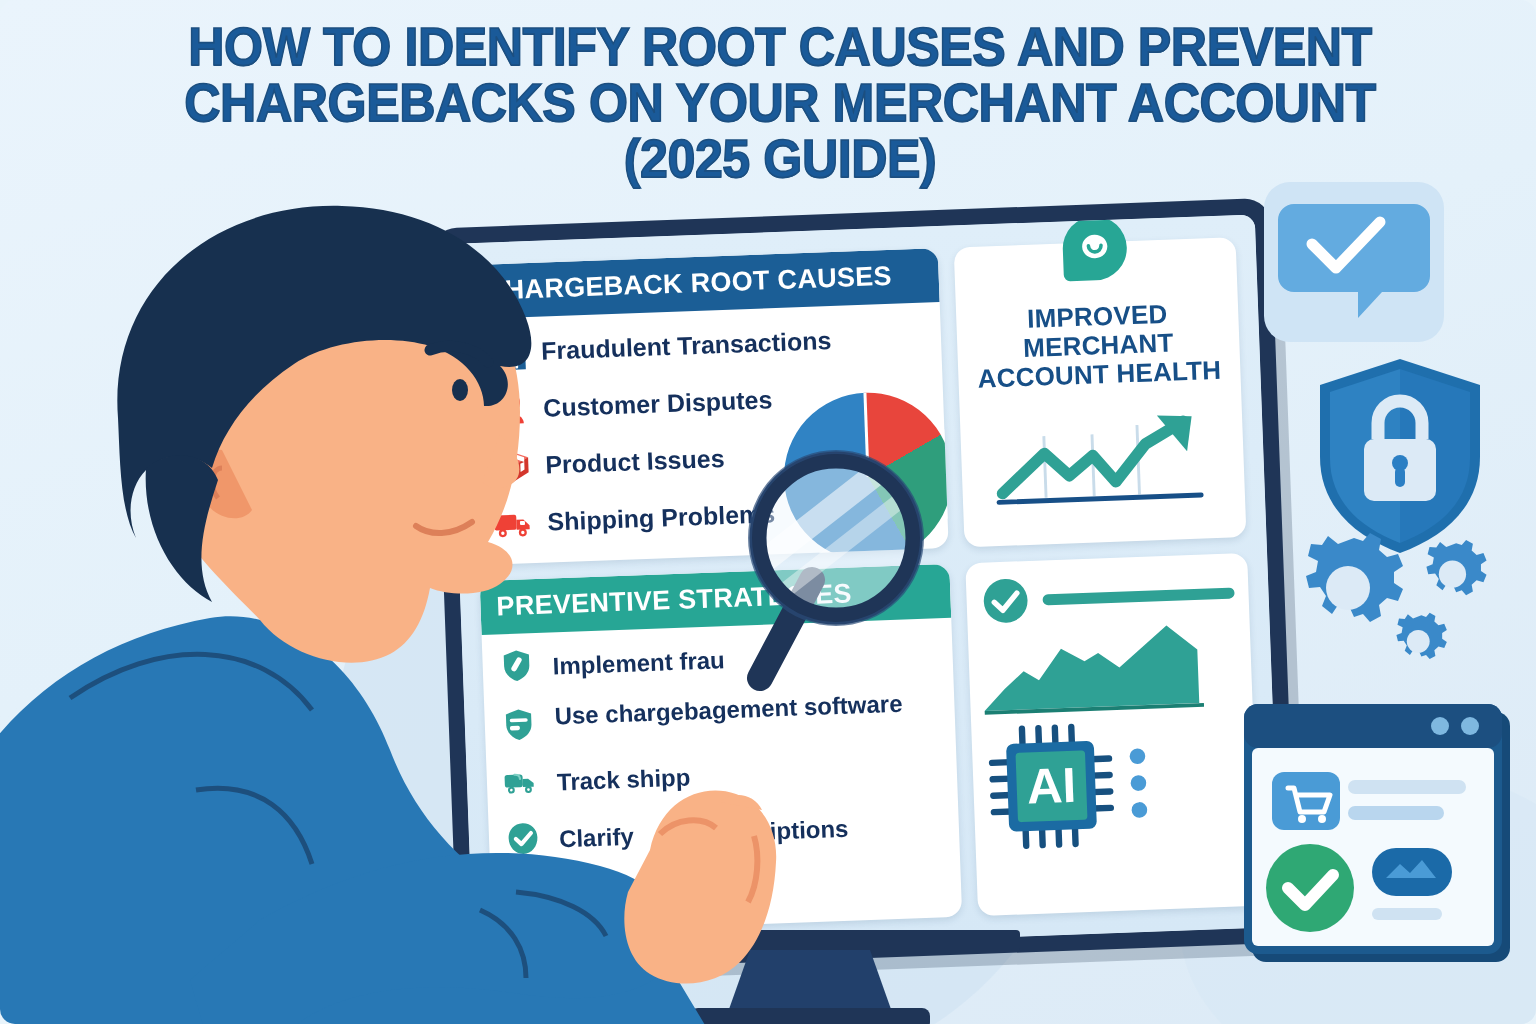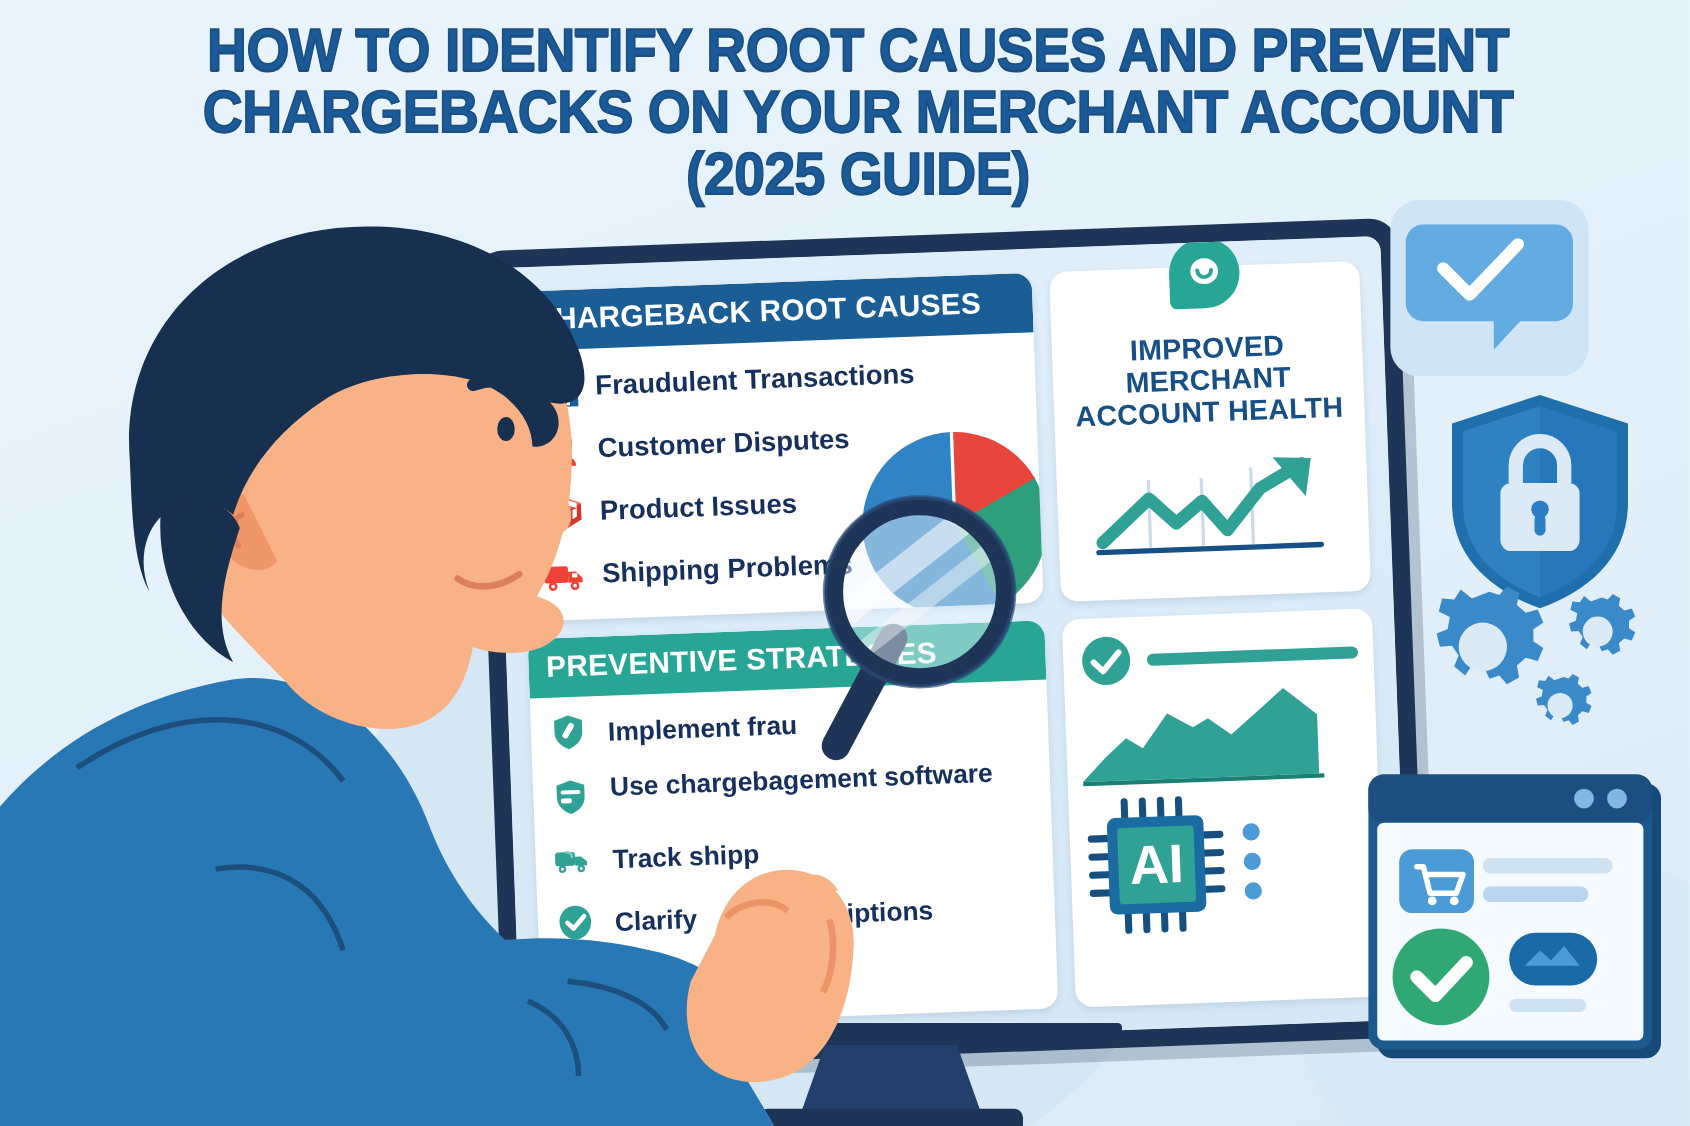--- a/index.html
+++ b/index.html
@@ -2,21 +2,21 @@
 <html><head>
 <meta charset="utf-8">
 <style>
   html,body{margin:0;padding:0;}
   body{
     width:1536px;height:1024px;overflow:hidden;
     font-family:"Liberation Sans", sans-serif;
     background:#e9f4fb;
     position:relative;
   }
-  #stage{position:absolute;inset:0;overflow:hidden;}
+  #stage{position:absolute;inset:0;overflow:hidden;border-radius:15px;}
   .abs{position:absolute;}
 
   
   #bg{
     position:absolute;inset:0;
     background:linear-gradient(160deg,#eaf4fc 0%,#e4f1fa 45%,#dceaf6 100%);
   }
   #bg-blob{
     position:absolute;left:330px;top:390px;width:760px;height:690px;
     background:#d3e5f3;border-radius:50% 50% 45% 55%/55% 50% 50% 45%;

